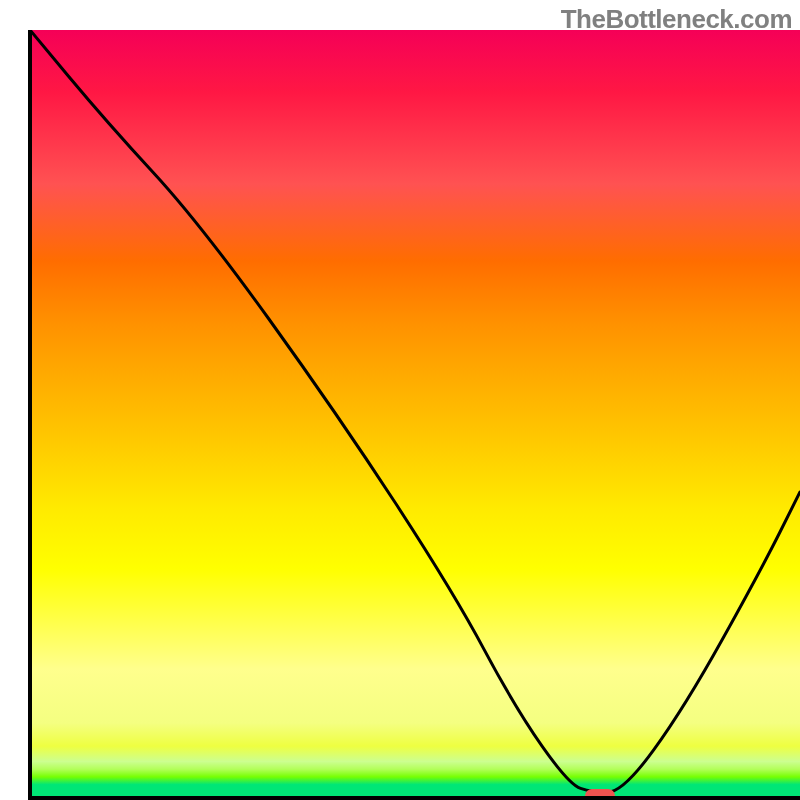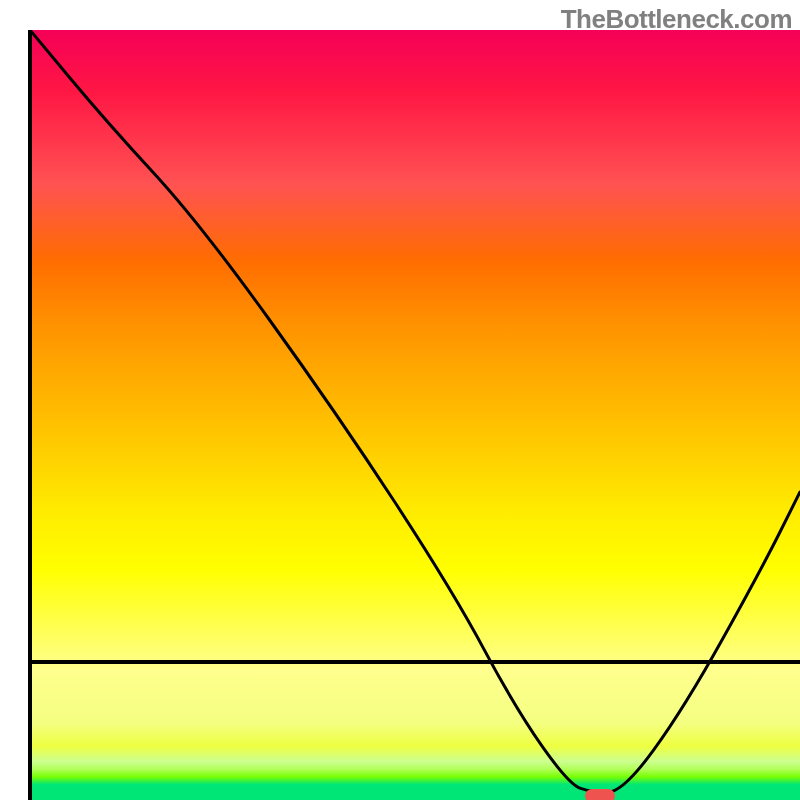--- a/index.html
+++ b/index.html
@@ -6,21 +6,21 @@
     margin: 0;
     padding: 0;
     width: 800px;
     height: 800px;
     background: #ffffff;
     font-family: Arial, Helvetica, sans-serif;
   }
   .chart-container {
     position: relative;
     width: 800px;
-    height: 664px;
+    height: 800px;
   }
   .watermark {
     position: absolute;
     top: 4px;
     right: 8px;
     font-size: 26px;
     font-weight: bold;
     color: #808080;
     font-family: Arial, sans-serif;
     z-index: 10;

